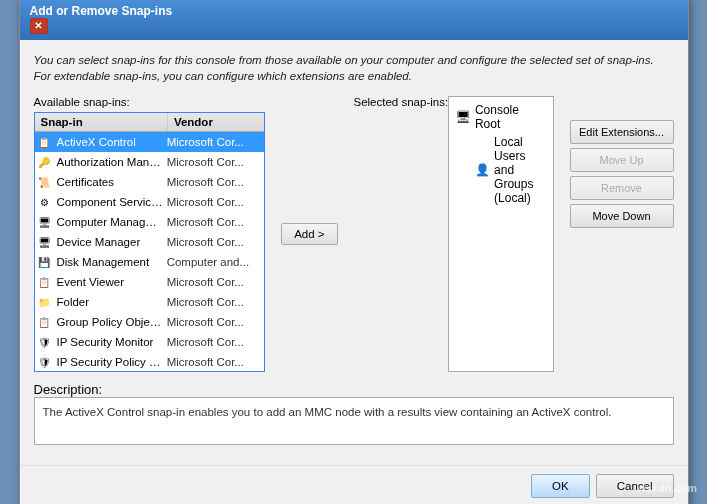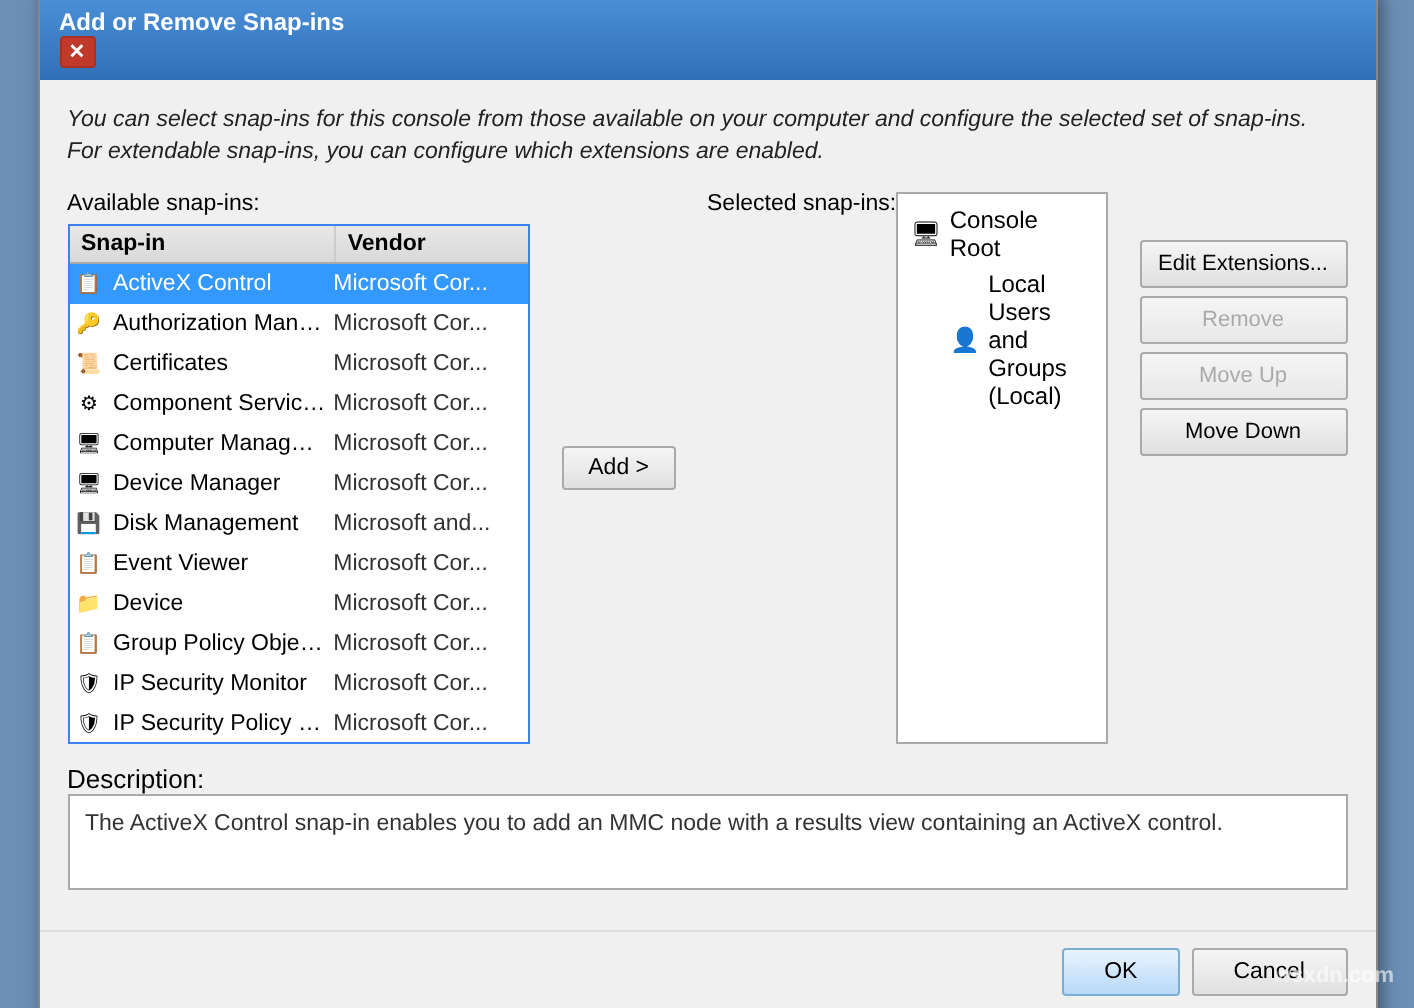--- a/index.html
+++ b/index.html
@@ -187,30 +187,30 @@
     <div class="row-vendor">Microsoft Cor...</div>
   </div>
                 <div class="table-row">
     <div class="row-icon">🖥</div>
     <div class="row-name">Device Manager</div>
     <div class="row-vendor">Microsoft Cor...</div>
   </div>
                 <div class="table-row">
     <div class="row-icon">💾</div>
     <div class="row-name">Disk Management</div>
-    <div class="row-vendor">Microsoft and...</div>
+    <div class="row-vendor">Computer and...</div>
   </div>
                 <div class="table-row">
     <div class="row-icon">📋</div>
     <div class="row-name">Event Viewer</div>
     <div class="row-vendor">Microsoft Cor...</div>
   </div>
                 <div class="table-row">
     <div class="row-icon">📁</div>
-    <div class="row-name">Device</div>
+    <div class="row-name">Folder</div>
     <div class="row-vendor">Microsoft Cor...</div>
   </div>
                 <div class="table-row">
     <div class="row-icon">📋</div>
     <div class="row-name">Group Policy Object ...</div>
     <div class="row-vendor">Microsoft Cor...</div>
   </div>
                 <div class="table-row">
     <div class="row-icon">🛡</div>
     <div class="row-name">IP Security Monitor</div>
@@ -240,22 +240,22 @@
             <div class="tree-item tree-item-child">
     <div class="tree-icon">👤</div>
     <span>Local Users and Groups (Local)</span>
   </div>
           </div>
       </div>
 
       <div class="right-buttons">
         <div style="height:20px"></div>
         <button class="action-btn">Edit Extensions...</button>
+        <button class="action-btn disabled" disabled="">Move Up</button>
         <button class="action-btn disabled" disabled="">Remove</button>
-        <button class="action-btn disabled" disabled="">Move Up</button>
         <button class="action-btn">Move Down</button>
         <div style="flex:1"></div>
       </div>
     </div>
 
     <div class="bottom-section">
       <div class="desc-label">Description:</div>
       <div class="desc-box">The ActiveX Control snap-in enables you to add an MMC node with a results view containing an ActiveX control.</div>
     </div>
   </div>

